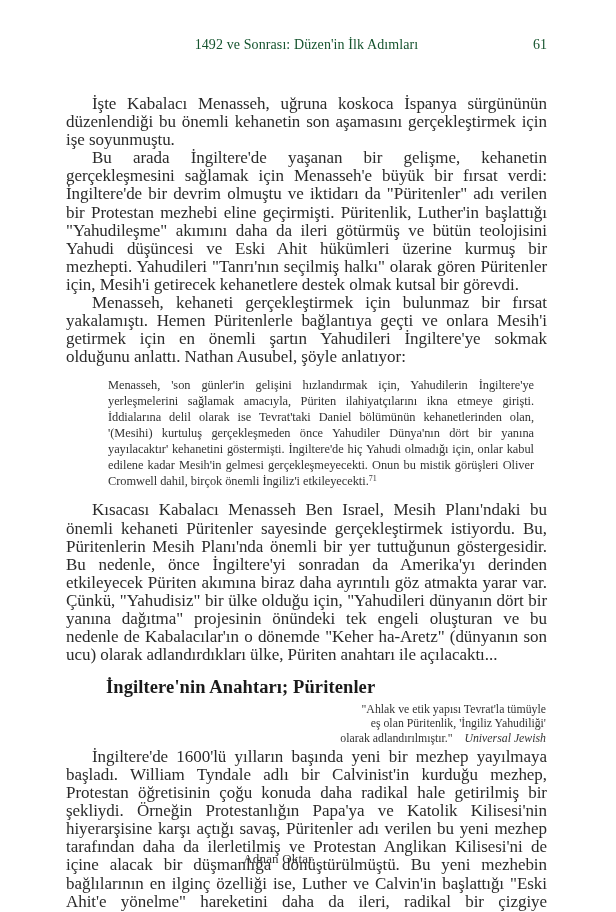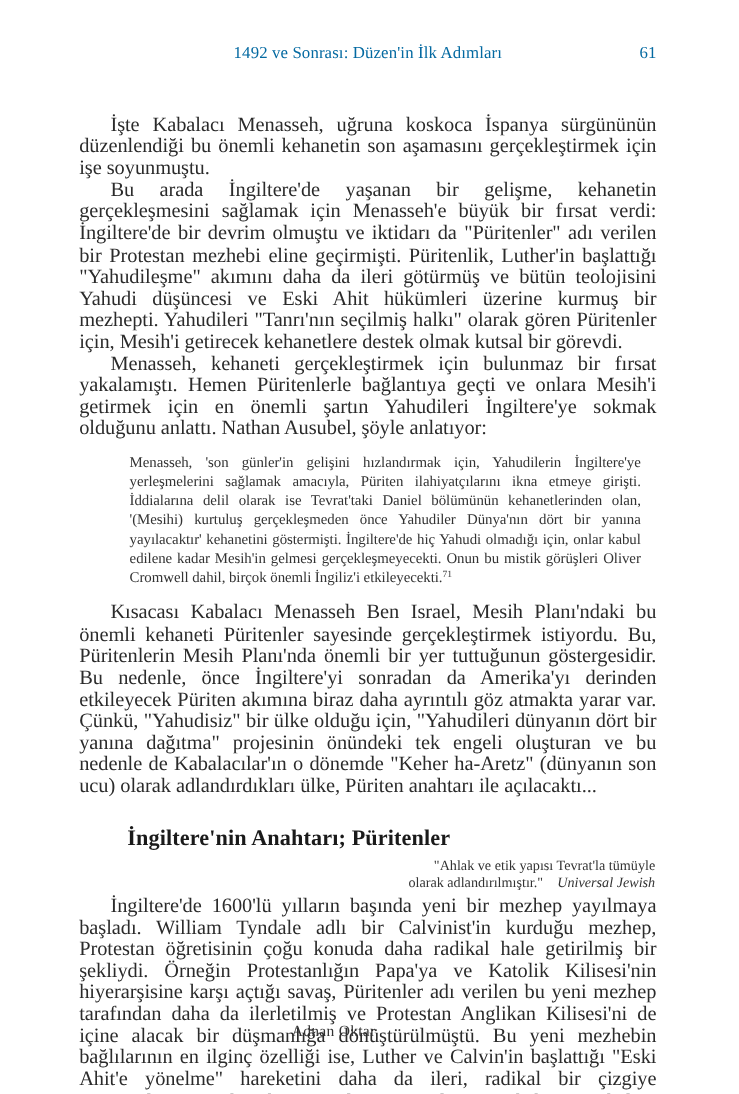--- a/index.html
+++ b/index.html
@@ -1,29 +1,29 @@
 <!DOCTYPE html>
 <html><head>
 <meta charset="utf-8">
 <style>
   html, body { margin: 0; padding: 0; background: #ffffff; }
   body { width: 616px; height: 912px; position: relative; overflow: hidden;
          font-family: "Liberation Serif", "DejaVu Serif", serif; color: #2b2b2b; }
   .page { position: absolute; left: 0; top: 0; width: 616px; height: 912px; }
   .running-head { position: absolute; top: 37px; left: 66px; width: 481px; height: 18px;
-                  font-size: 14px; color: #0369a1; }
+                  font-size: 14px; color: #14532d; }
   .running-title { position: absolute; left: 0; right: 0; text-align: center; letter-spacing: 0.1px; }
   .page-number { position: absolute; right: 0; top: 0; }
   .body { position: absolute; left: 66px; top: 95px; width: 481px; }
   p { margin: 0; font-size: 17px; line-height: 18.1px; text-align: justify;
       text-indent: 26px; letter-spacing: -0.05px; hyphens: manual; }
   .blockquote { margin: 11px 13px 12px 42px; }
   .blockquote p { font-size: 12.4px; line-height: 16px; text-indent: 0; color: #333; }
   sup { font-size: 8px; line-height: 0; vertical-align: 4px; }
-  .section-heading { margin: 24px 0 4px 40px; font-size: 18.5px; font-weight: bold;
+  .section-heading { margin: 12px 0 4px 40px; font-size: 18.5px; font-weight: bold;
                      color: #1a1a1a; letter-spacing: 0.1px; line-height: 22px; }
   .epigraph { text-align: right; font-size: 11.8px; line-height: 14.2px; color: #333;
               margin: 0 0 3px 0; padding-right: 1px; }
   .epigraph .src { font-style: italic; }
   .footer { position: absolute; top: 851px; left: 0; width: 556px; text-align: center;
             font-size: 13px; color: #333; letter-spacing: 0.2px; }
 </style>
 </head>
 <body>
 
@@ -42,20 +42,21 @@
     <div class="blockquote">
       <p><span>Menasseh, 'son günler'in gelişini hızlandırmak için, Yahudilerin İngiltere'ye yerleşmelerini sağlamak amacıyla, Püriten ilahiyatçılarını ikna etmeye girişti. İddialarına delil olarak ise Tevrat'taki Daniel bölümünün kehanetlerinden olan, '(Mesihi) kurtuluş gerçekleşmeden önce Yahudiler Dünya'nın dört bir yanına yayılacaktır' kehanetini göstermişti. İngiltere'de hiç Yahudi olmadığı için, onlar kabul edilene kadar Mesih'in gelmesi gerçekleşmeyecekti. Onun bu mistik görüşleri Oliver Cromwell dahil, birçok önemli İngiliz'i etkileyecekti.</span><sup>71</sup></p>
     </div>
 
     <p>Kısacası Kabalacı Menasseh Ben Israel, Mesih Planı'ndaki bu önemli kehaneti Püritenler sayesinde gerçekleştirmek istiyordu. Bu, Püritenlerin Mesih Planı'nda önemli bir yer tuttuğunun göstergesidir. Bu nedenle, önce İngiltere'yi sonradan da Amerika'yı derinden etkileyecek Püriten akımına biraz daha ayrıntılı göz atmakta yarar var. Çünkü, "Yahudisiz" bir ülke olduğu için, "Yahudileri dünyanın dört bir yanına dağıtma" projesinin önündeki tek engeli oluşturan ve bu nedenle de Kabalacılar'ın o dönemde "Keher ha-Aretz" (dünyanın son ucu) olarak adlandırdıkları ülke, Püriten anahtarı ile açılacaktı...</p>
 
     <h2 class="section-heading">İngiltere'nin Anahtarı; Püritenler</h2>
 
     <div class="epigraph">
       <div>"Ahlak ve etik yapısı Tevrat'la tümüyle</div>
+      <div>eş olan Püritenlik, 'İngiliz Yahudiliği'</div>
       <div><span>olarak adlandırılmıştır."</span>&nbsp;&nbsp;&nbsp;&nbsp;<span class="src">Universal Jewish</span></div>
     </div>
 
     <p>İngiltere'de 1600'lü yılların başında yeni bir mezhep yayılmaya başladı. William Tyndale adlı bir Calvinist'in kurduğu mezhep, Protestan öğretisinin çoğu konuda daha radikal hale getirilmiş bir şekliydi. Örneğin Protestanlığın Papa'ya ve Katolik Kilisesi'nin hiyerarşisine karşı açtığı savaş, Püritenler adı verilen bu yeni mezhep tarafından daha da ilerletilmiş ve Protestan Anglikan Kilisesi'ni de içine alacak bir düşmanlığa dönüştürülmüştü. Bu yeni mezhebin bağlılarının en ilginç özelliği ise, Luther ve Calvin'in başlattığı "Eski Ahit'e yönelme" hareketini daha da ileri, radikal bir çizgiye götürmeleri ve Eski Ahit'i neredeyse inançlarının tek kaynağı haline sokmalarıydı.</p>
   </div>
 
   <div class="footer">Adnan Oktar</div>
 </div>
 
 </body></html>

